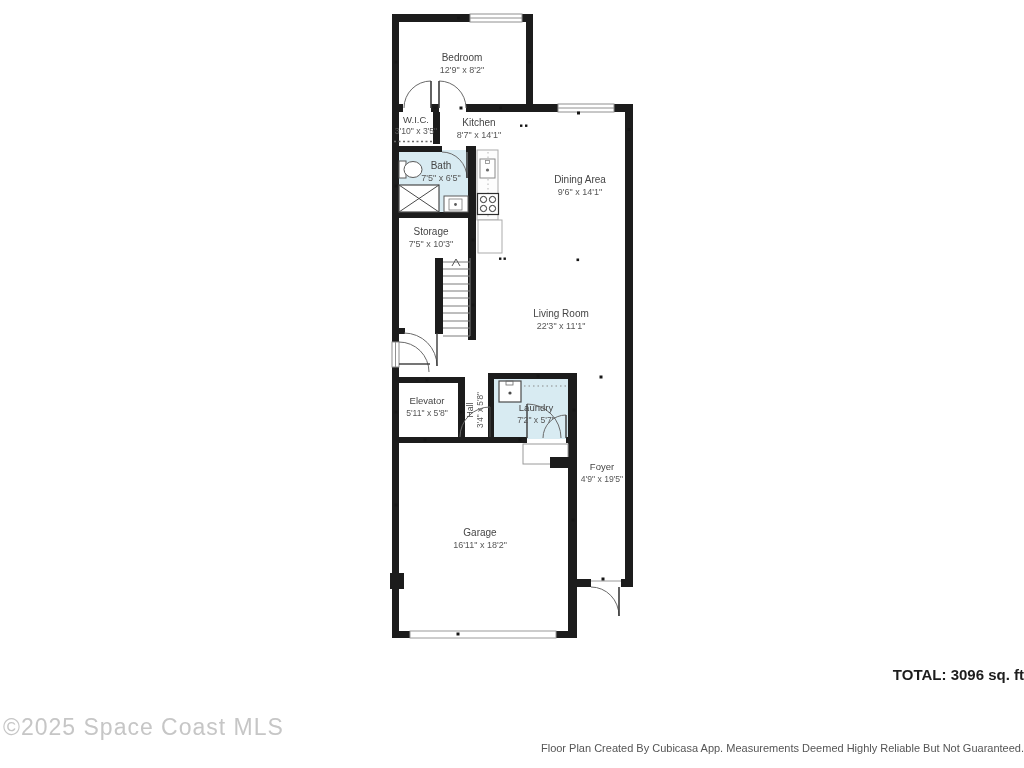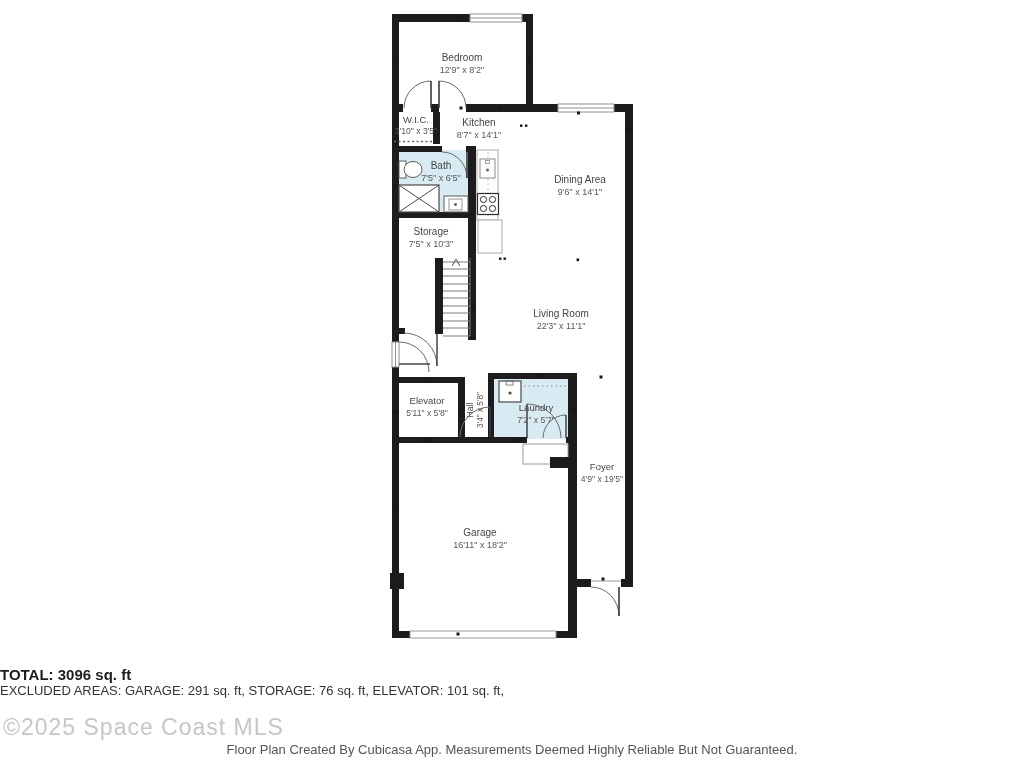--- a/index.html
+++ b/index.html
@@ -1,23 +1,23 @@
 <!DOCTYPE html>
 <html><head>
 <meta charset="utf-8">
 <style>
   html,body{margin:0;padding:0;background:#ffffff;}
   .stage{position:relative;width:1024px;height:768px;background:#fff;overflow:hidden;
          font-family:"Liberation Sans",sans-serif;}
   .plan-svg{position:absolute;left:0;top:0;}
-  .footer{position:absolute;left:0;top:666px;width:1024px;text-align:left;color:#2b2b2b;}
+  .footer{position:absolute;left:0;top:666px;width:1024px;text-align:right;color:#2b2b2b;}
   .footer .total{font-size:15px;font-weight:bold;line-height:17px;color:#1d1d1d;}
   .footer .ln{font-size:13px;line-height:16px;color:#333;}
-  .disclaimer{position:absolute;left:0;top:742px;width:1024px;text-align:center;
-              font-size:13px;color:#555;}
+  .disclaimer{position:absolute;left:0;top:742px;width:1024px;text-align:right;
+              font-size:11px;color:#555;}
   .watermark{position:absolute;left:3px;top:714px;font-size:23px;letter-spacing:1px;
              color:#c6c6c6;font-weight:400;}
   text{font-family:"Liberation Sans",sans-serif;}
   .rname{font-size:10px;fill:#454545;}
   .rdims{font-size:9px;fill:#575757;}
 </style>
 </head>
 <body>
 
 <div class="stage">
@@ -251,18 +251,17 @@
     <text class="rdims" x="536" y="423" style="font-size:8.6px">7'2" x 5'7"</text>
     <text class="rname" x="602" y="470" style="font-size:9.5px">Foyer</text>
     <text class="rdims" x="602" y="482" style="font-size:8.6px">4'9" x 19'5"</text>
     <text class="rname" x="480" y="536">Garage</text>
     <text class="rdims" x="480" y="548">16'11" x 18'2"</text>
   </g>
 </svg>
 
   <div class="footer">
     <div class="total">TOTAL: 3096 sq. ft</div>
-    <div class="ln">EXCLUDED AREAS: GARAGE: 291 sq. ft, STORAGE: 76 sq. ft, ELEVATOR: 101 sq. ft,</div>
   </div>
   <div class="disclaimer">Floor Plan Created By Cubicasa App. Measurements Deemed Highly Reliable But Not Guaranteed.</div>
   <div class="watermark">©2025 Space Coast MLS</div>
 
 </div>
 
 </body></html>

